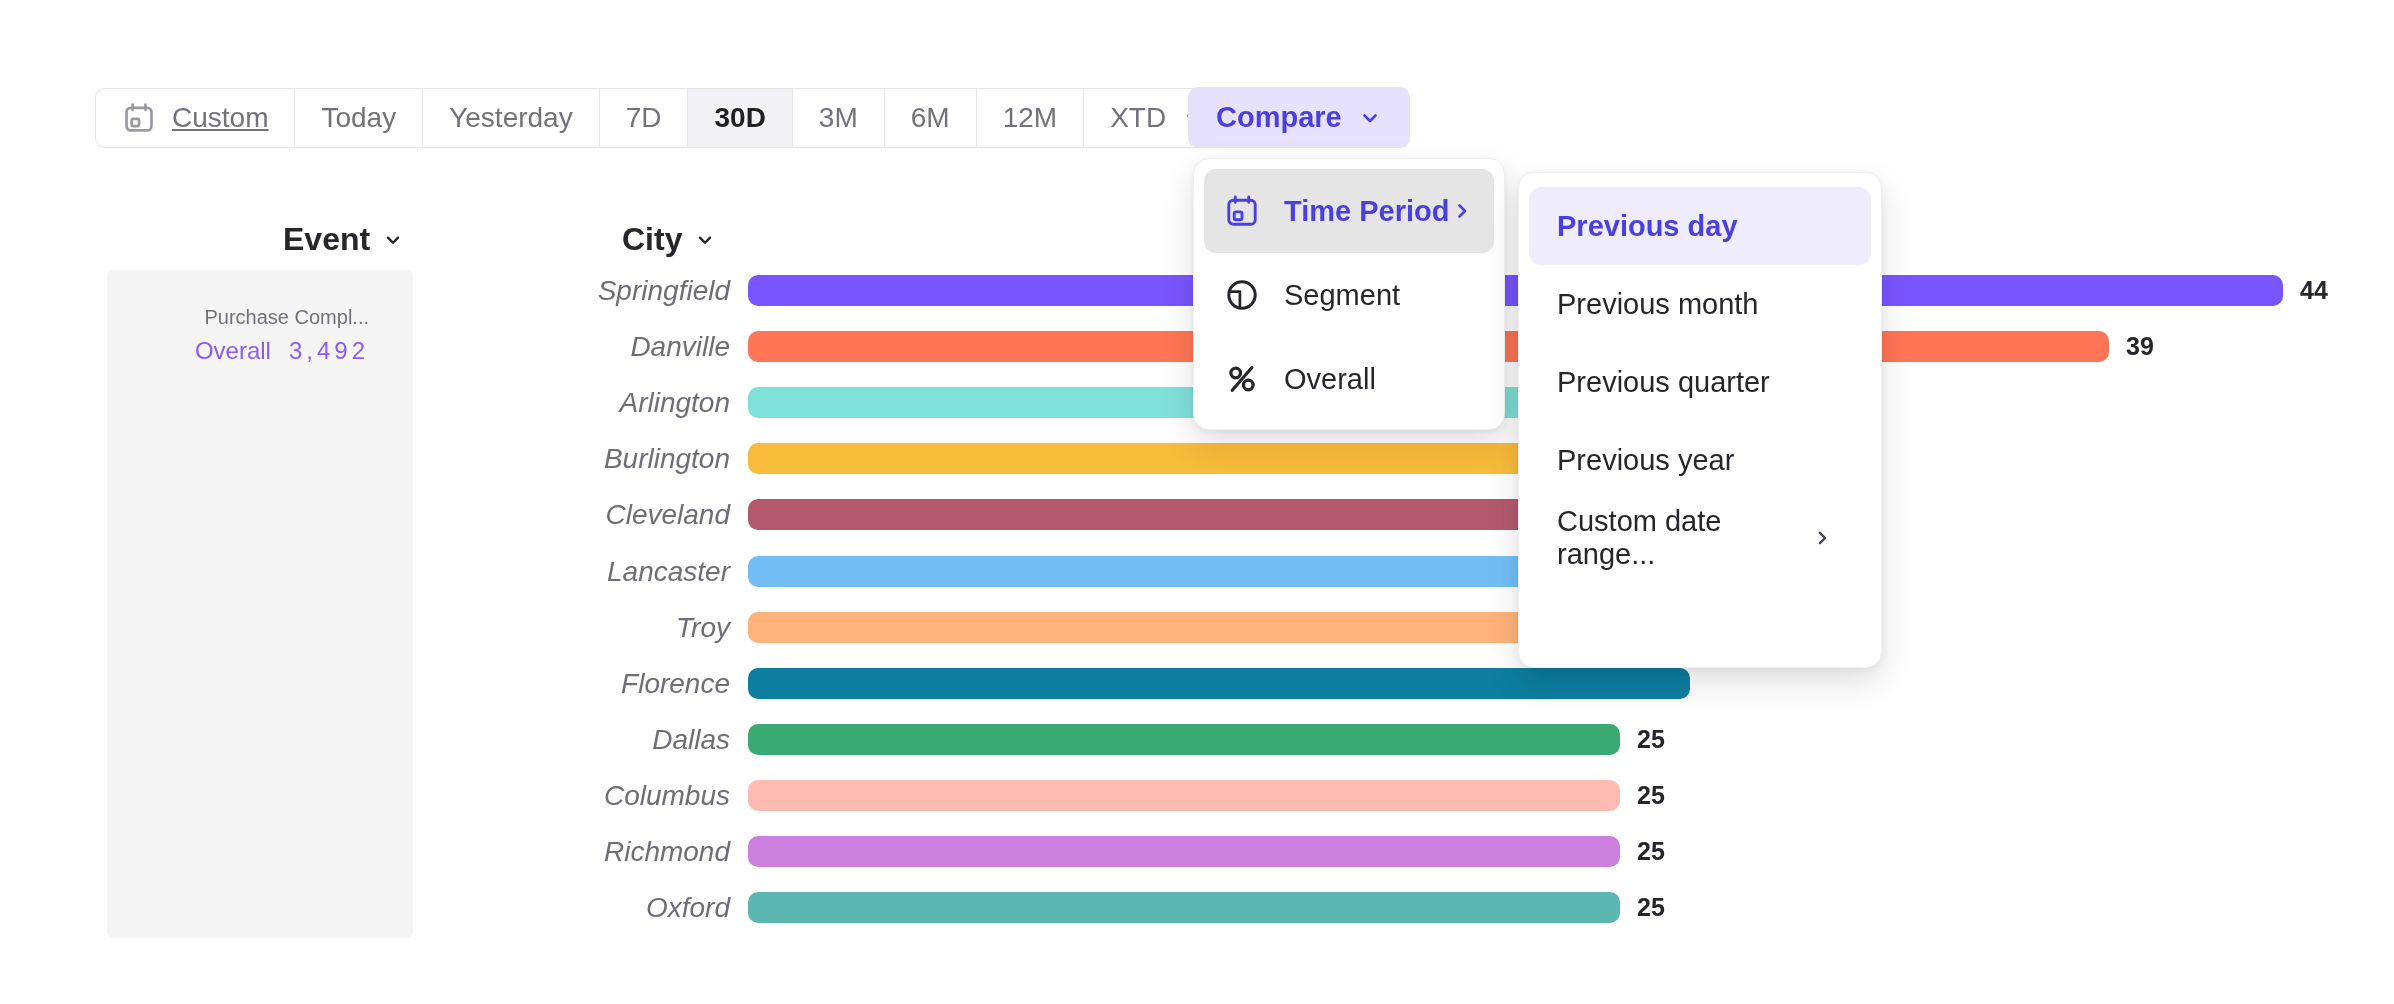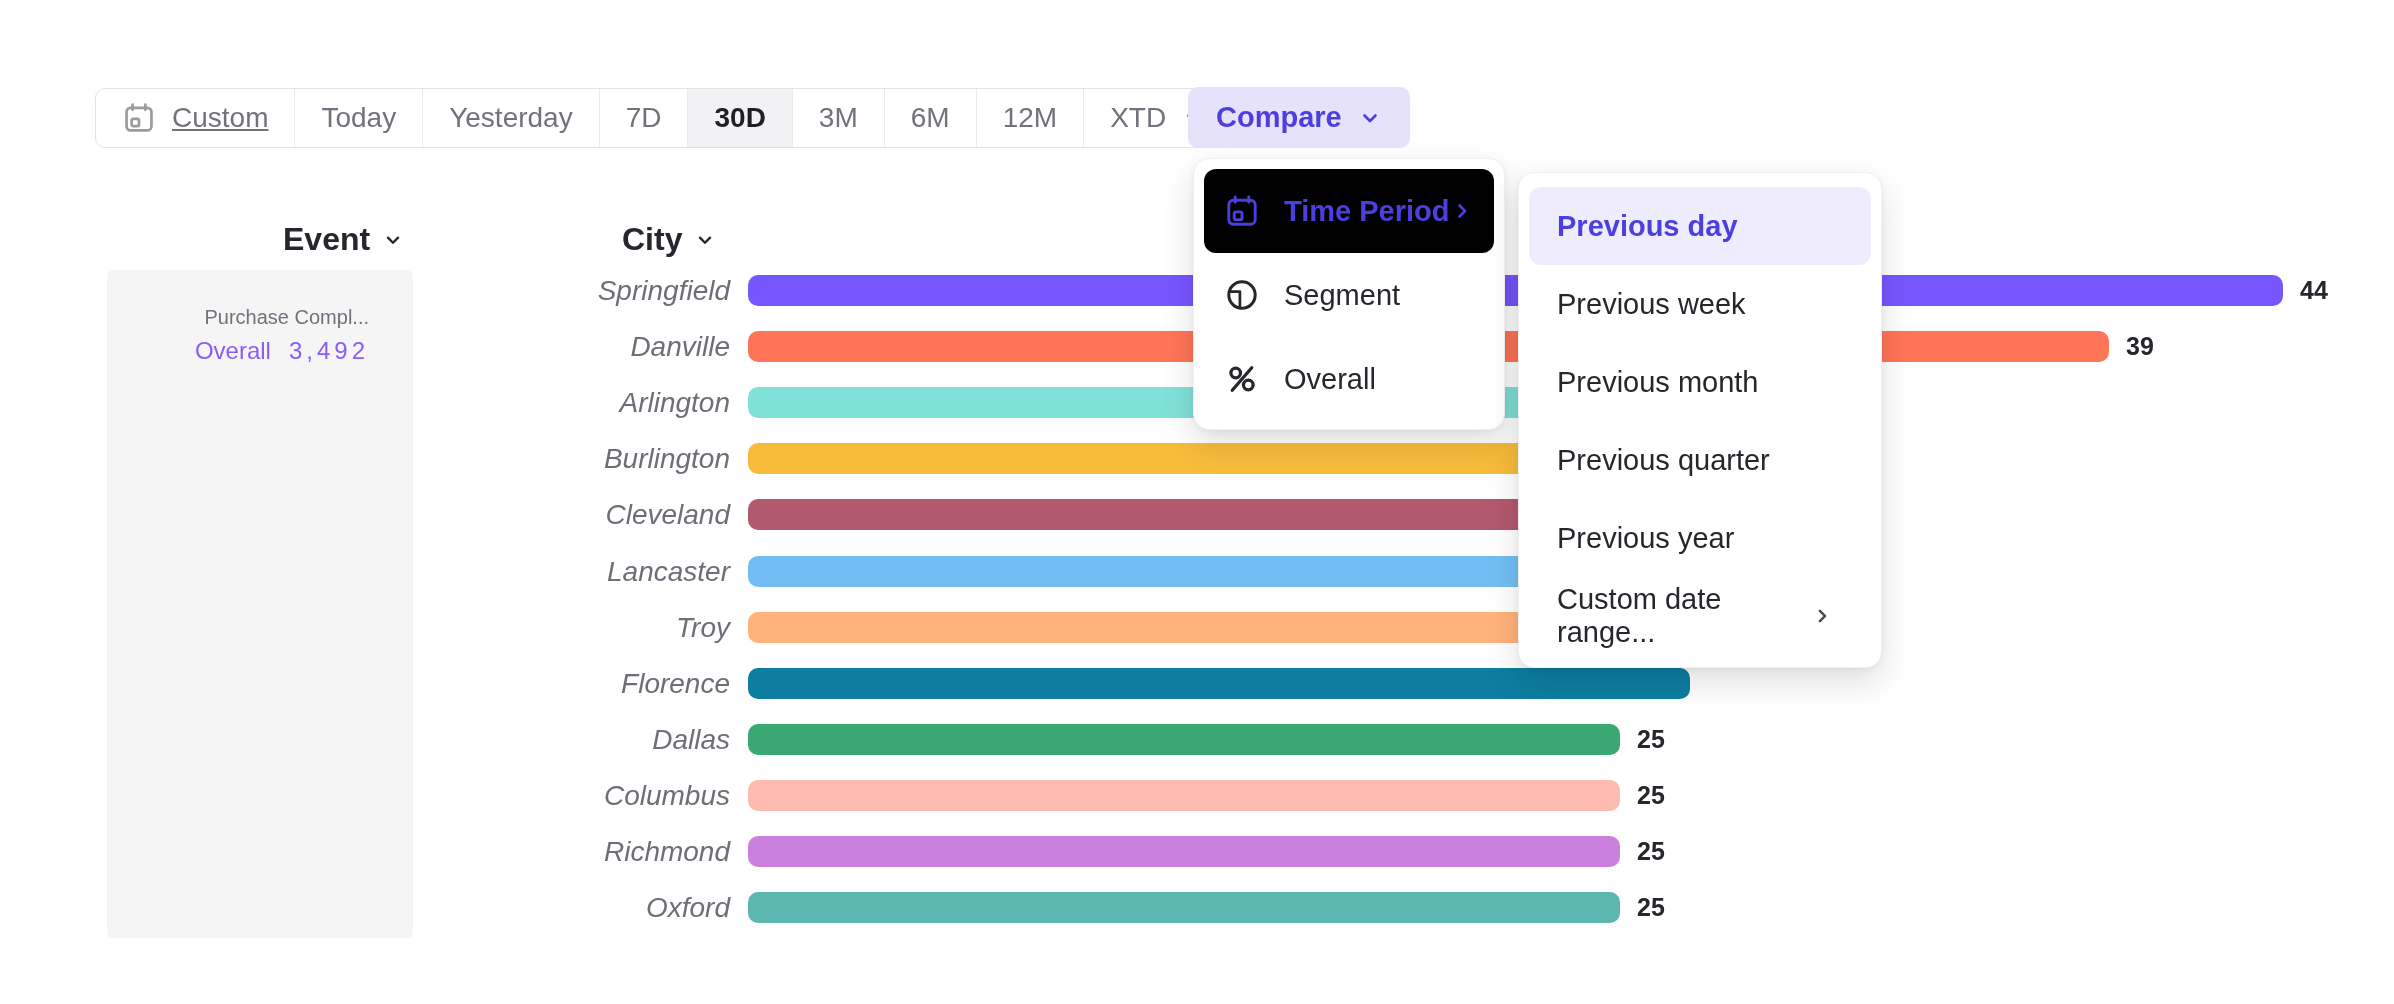--- a/index.html
+++ b/index.html
@@ -43,21 +43,21 @@
   .chart-row .bar-value { position:absolute; font-size:25px; font-weight:700; color:#26262C;
                           line-height:31px; }
 
   
   .menu { position:absolute; background:#fff; border-radius:16px; box-sizing:border-box;
           border:1px solid #F0F0F2;
           box-shadow:0 2px 6px rgba(0,0,0,.05), 0 14px 34px rgba(0,0,0,.13); }
   #compare-menu { left:1193px; top:158px; width:312px; height:272px; padding:10px; z-index:5; }
   #compare-menu .menu-item { display:flex; align-items:center; height:84px; padding:0 20px;
                              border-radius:12px; font-size:29px; font-weight:500; color:#26262C; cursor:pointer; }
-  #compare-menu .menu-item.active { background:#000000; color:#4B3FE0; font-weight:700; }
+  #compare-menu .menu-item.active { background:#e5e5e5; color:#4B3FE0; font-weight:700; }
   .mi-icon { width:36px; height:36px; margin-right:24px; flex:none; }
   .mi-chevron { margin-left:auto; width:24px; height:24px; flex:none; }
 
   #tp-submenu { left:1518px; top:172px; width:364px; height:496px; padding:14px 10px; z-index:6; }
   #tp-submenu .sub-item { display:flex; align-items:center; height:78px; padding:0 28px;
                           border-radius:12px; font-size:29px; font-weight:500; color:#26262C; cursor:pointer; }
   #tp-submenu .sub-item.active { background:#EFECFD; color:#4B3FE0; font-weight:700; }
   .sub-chevron { margin-left:auto; margin-right:10px; width:24px; height:24px; color:#45454D; }
 </style>
 </head>
@@ -240,23 +240,20 @@
         </svg>
       <span>Overall</span>
     </div>
   </div>
 
   <div class="menu" id="tp-submenu">
     <div class="sub-item active">
       <span>Previous day</span>
     </div>
     <div class="sub-item">
-      <span>Previous week</span>
-    </div>
-    <div class="sub-item">
       <span>Previous month</span>
     </div>
     <div class="sub-item">
       <span>Previous quarter</span>
     </div>
     <div class="sub-item">
       <span>Previous year</span>
     </div>
     <div class="sub-item">
       <span>Custom date range...</span>

